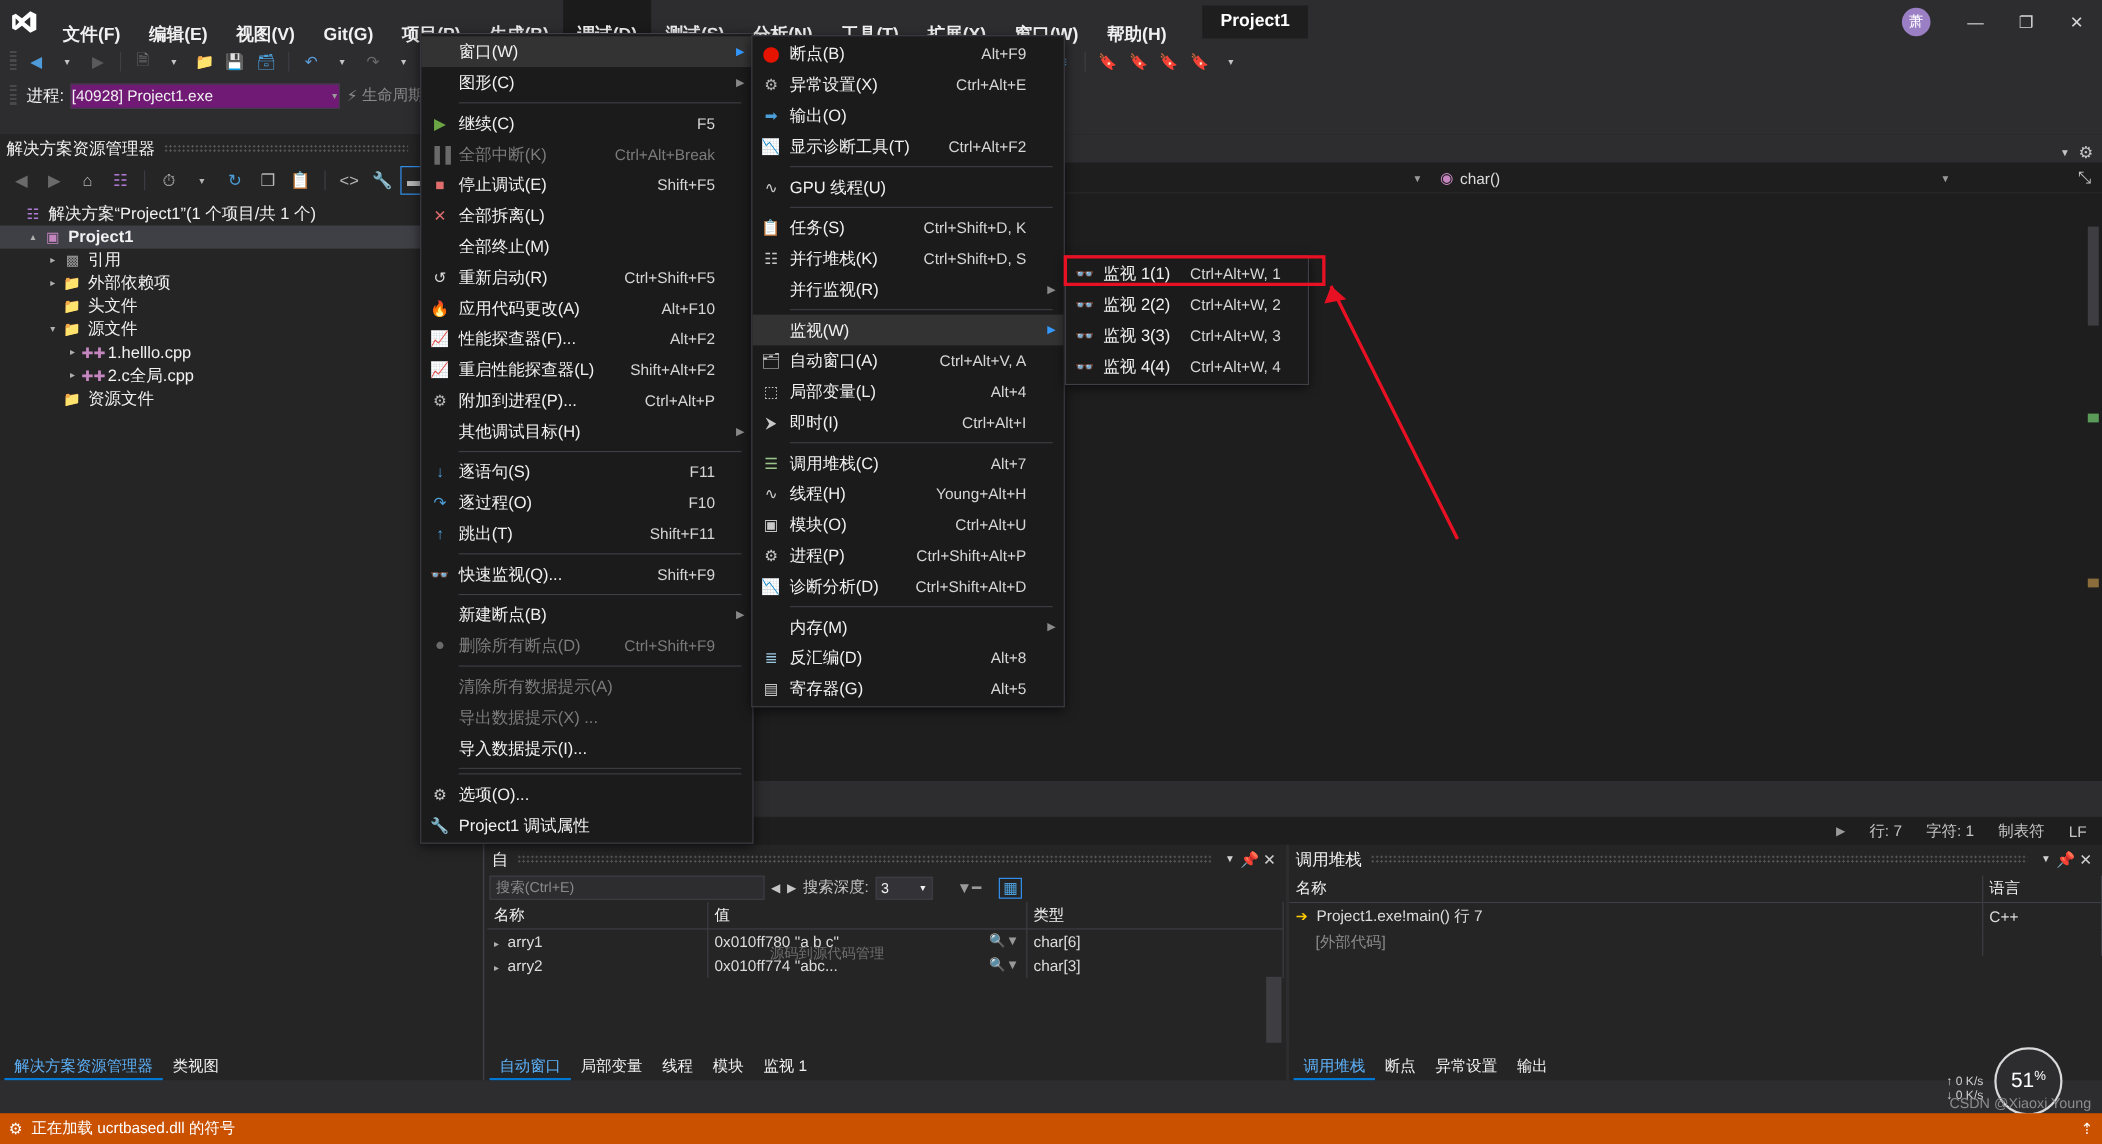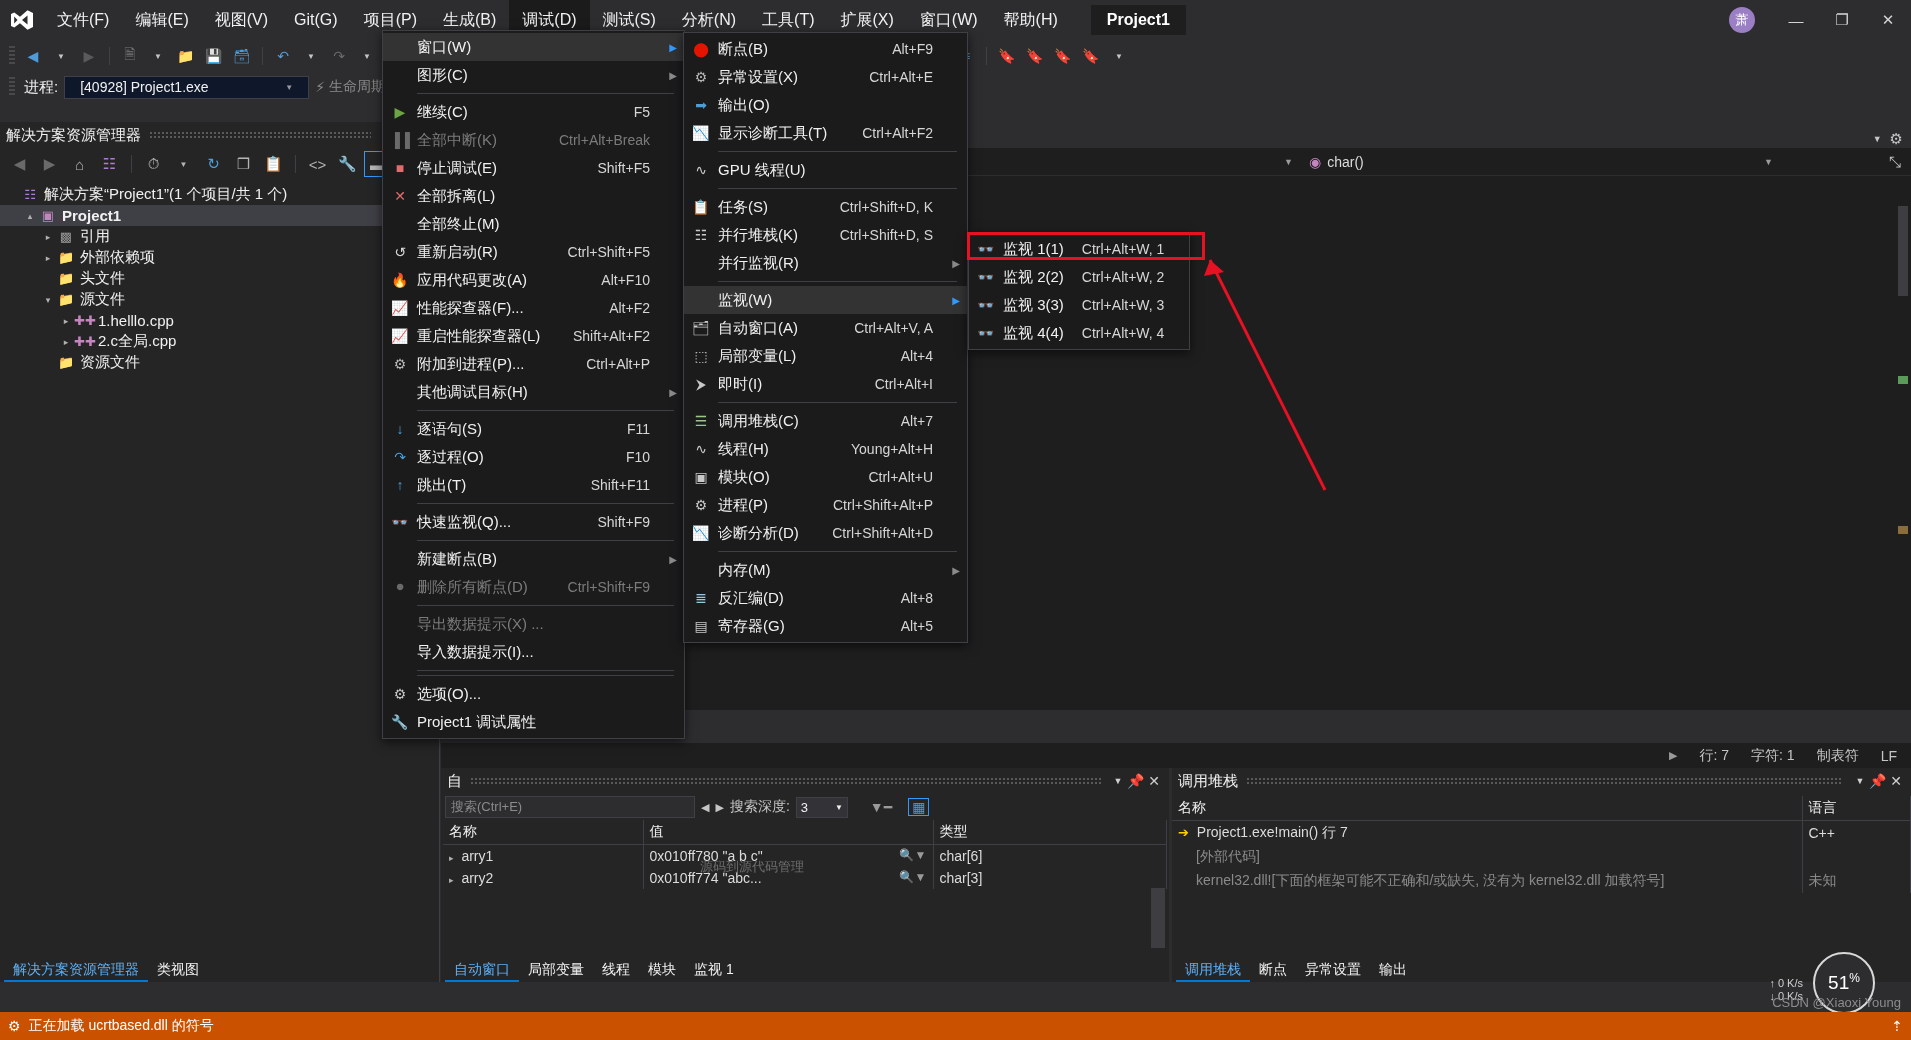--- a/index.html
+++ b/index.html
@@ -15,21 +15,21 @@
 
   
   .titlebar {
     position:absolute; left:0; top:0; width:1911px; height:40px;
     background:#2d2d30; display:flex; align-items:center;
   }
   .vs-logo { width:44px; height:40px; display:flex; align-items:center; justify-content:center; }
   .vs-logo svg { width:24px; height:24px; }
   .menubar { display:flex; align-items:center; height:40px; }
   .menubar .mi {
-    padding:0 13px; height:40px; line-height:40px; font-size:16px; color:#f1f1f1; white-space:nowrap;
+    padding:12px 13px; height:40px; line-height:40px; font-size:16px; color:#f1f1f1; white-space:nowrap;font-weight:bold;
   }
   .menubar .mi.active { background:#1b1b1c; }
   .searchbox {
     margin-left:20px; width:370px; height:28px; background:#2d2d30;
     border:1px solid #3f3f46; display:flex; align-items:center; padding:0 8px;
     color:#9a9a9a; font-size:15px; position:relative;
   }
   .searchbox .ph { flex:1; }
   .searchbox .mag { color:#cfcfcf; font-size:16px; }
   .proj-tab {
@@ -63,22 +63,22 @@
   }
   .feedback-icon { position:absolute; right:68px; top:44px; color:#c5c5c5; font-size:16px; }
 
   
   .procrow {
     position:absolute; left:0; top:72px; width:1911px; height:30px;
     background:#2d2d30; display:flex; align-items:center; padding-left:6px; gap:6px;
   }
   .procrow .lbl { font-size:15px; color:#f1f1f1; }
   .procrow .combo {
-    width:245px; height:23px; background:#0f172a; border:1px solid #3f3f46;
-    display:flex; align-items:center; justify-content:space-between; padding:0 15px; font-size:14px; color:#f1f1f1;
+    width:245px; height:23px; background:#701a75; border:1px solid #3f3f46;
+    display:flex; align-items:center; justify-content:space-between; padding:0 0; font-size:14px; color:#f1f1f1;
   }
   .procrow .dimmed { color:#8a8a8a; font-size:14px; display:flex; align-items:center; gap:4px; }
 
   
   .sol {
     position:absolute; left:0; top:122px; width:440px; height:860px; background:#252526;
     border-right:1px solid #3f3f46;
   }
   .sol-head { height:26px; display:flex; align-items:center; padding:0 6px; color:#f1f1f1; font-size:15px; }
   .sol-head .title { white-space:nowrap; }
@@ -501,24 +501,20 @@
           <td>
             <span class="cur-arrow">➔</span>
             <span>Project1.exe!main() 行 7</span>
           </td>
           <td>C++</td>
         </tr>
         <tr class="row">
           <td style="color:#8a8a8a;padding-left:24px;">[外部代码]</td>
           <td></td>
         </tr>
-        <tr class="row">
-          <td style="color:#8a8a8a;padding-left:24px;">kernel32.dll![下面的框架可能不正确和/或缺失, 没有为 kernel32.dll 加载符号]</td>
-          <td style="color:#8a8a8a;">未知</td>
-        </tr>
       </tbody>
     </table>
     <div class="p-tabs">
       <div class="p-tab active">调用堆栈</div>
       <div class="p-tab">断点</div>
       <div class="p-tab">异常设置</div>
       <div class="p-tab">输出</div>
     </div>
   </div>
 
@@ -658,20 +654,26 @@
       </div>
       <div class="row dis">
         <span class="ico" style="color: rgb(106, 106, 106);">⚫</span>
         <span class="lbl">删除所有断点(D)</span>
         <span class="key">Ctrl+Shift+F9</span>
         <span class="sub"></span>
       </div>
       <div class="sep"></div>
       <div class="row dis">
         <span class="ico"></span>
+        <span class="lbl">清除所有数据提示(A)</span>
+        <span class="key"></span>
+        <span class="sub"></span>
+      </div>
+      <div class="row dis">
+        <span class="ico"></span>
         <span class="lbl">导出数据提示(X) ...</span>
         <span class="key"></span>
         <span class="sub"></span>
       </div>
       <div class="row">
         <span class="ico"></span>
         <span class="lbl">导入数据提示(I)...</span>
         <span class="key"></span>
         <span class="sub"></span>
       </div>

